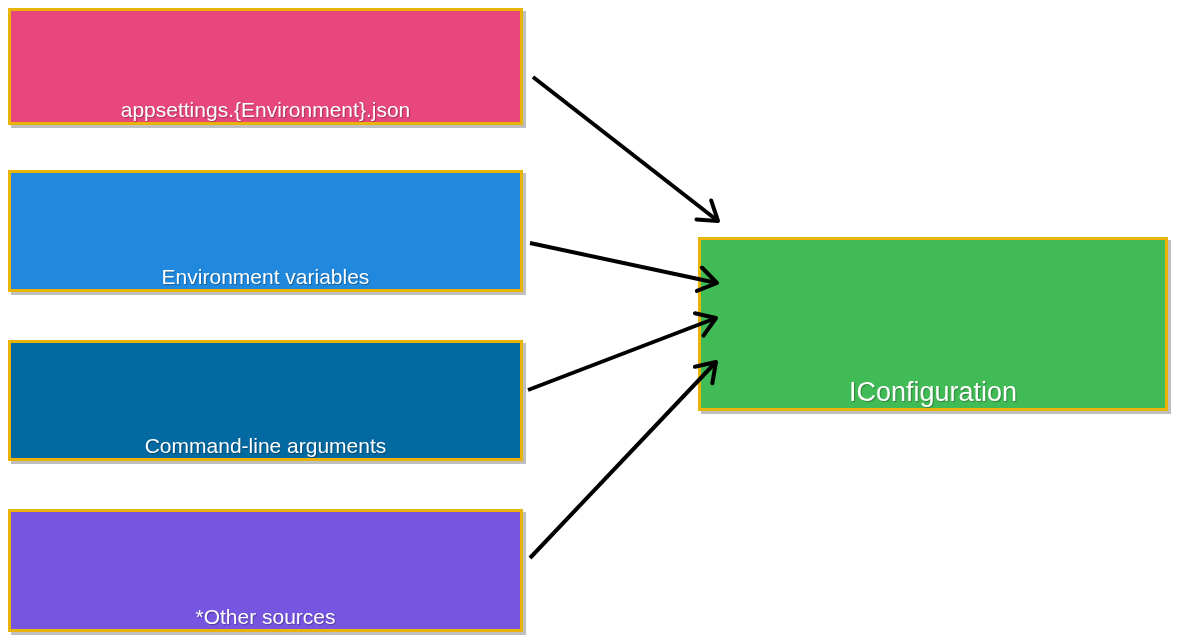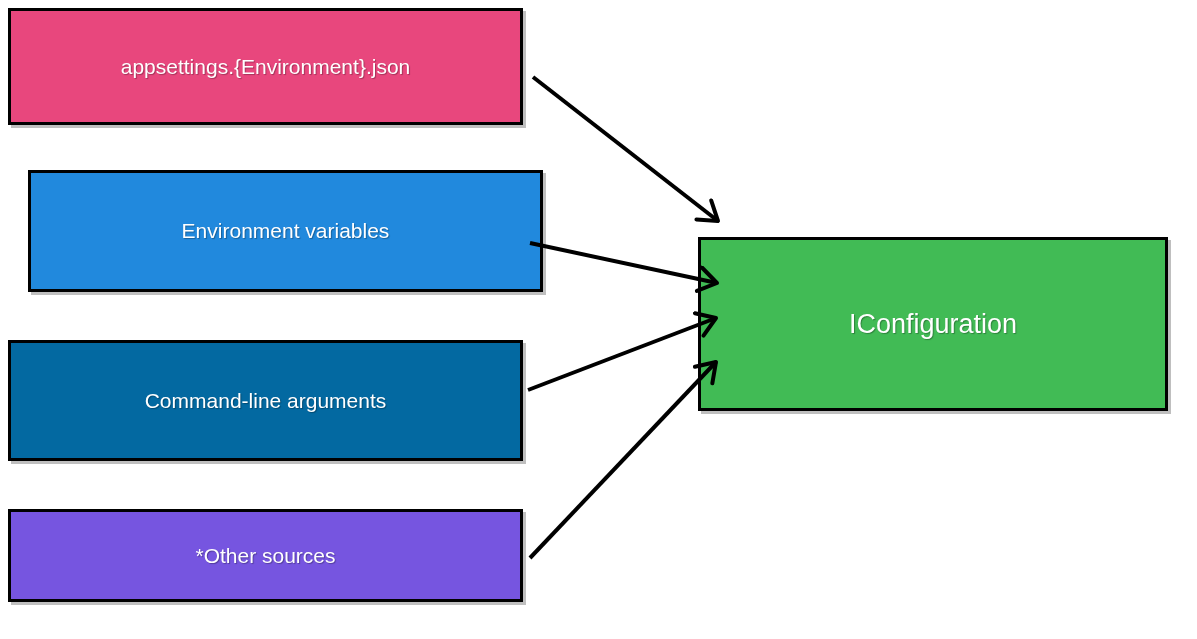--- a/index.html
+++ b/index.html
@@ -11,23 +11,23 @@
   .canvas {
     position: relative;
     width: 1197px;
     height: 639px;
     background: #ffffff;
     overflow: hidden;
   }
   .box {
     position: absolute;
     box-sizing: border-box;
-    border: 3px solid #000000;
+    border: 3px solid #eab308;
     display: flex;
-    align-items: center;
+    align-items: flex-end;
     justify-content: center;
     text-align: center;
     color: #ffffff;
     box-shadow: 3px 3px 0 rgba(0,0,0,0.25);
     text-shadow: 1px 1px 1px rgba(0,0,0,0.3);
   }
   .source-box {
     left: 8px;
     width: 515px;
     font-size: 21px;
@@ -51,29 +51,29 @@
 </style>
 </head>
 <body>
 
 <div class="canvas">
 
   <div class="box source-box" style="top: 8px; height: 117px; background-color: rgb(232, 71, 125);">
     <span>appsettings.{Environment}.json</span>
   </div>
 
-  <div class="box source-box" style="top: 170px; height: 122px; background-color: rgb(33, 137, 221); margin-left: 20px;">
+  <div class="box source-box" style="top: 170px; height: 122px; background-color: rgb(33, 137, 221);">
     <span>Environment variables</span>
   </div>
 
   <div class="box source-box" style="top: 340px; height: 121px; background-color: #0369a1;">
     <span>Command-line arguments</span>
   </div>
 
-  <div class="box source-box" style="top: 509px; height: 93px; background-color: rgb(118, 85, 224);">
+  <div class="box source-box" style="top: 509px; height: 123px; background-color: rgb(118, 85, 224);">
     <span>*Other sources</span>
   </div>
 
   <div class="box target-box" style="background-color: rgb(65, 187, 85);">
     <span>IConfiguration</span>
   </div>
 
   <svg class="arrows-layer" viewBox="0 0 1197 639">
     <defs>
       <marker id="open-arrowhead" markerUnits="userSpaceOnUse" markerWidth="30" markerHeight="30" refX="24" refY="14" orient="auto">

